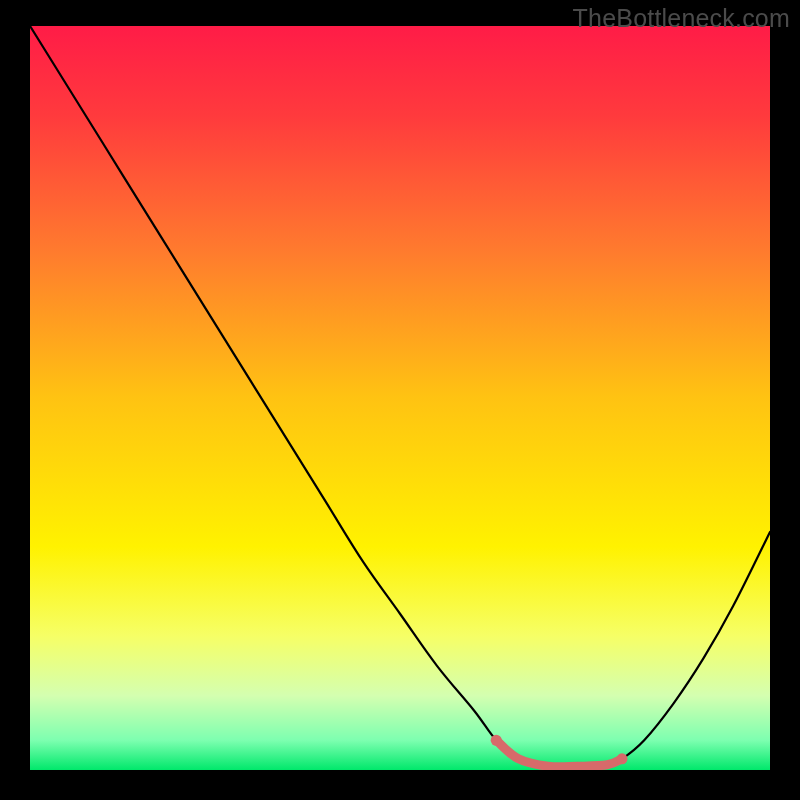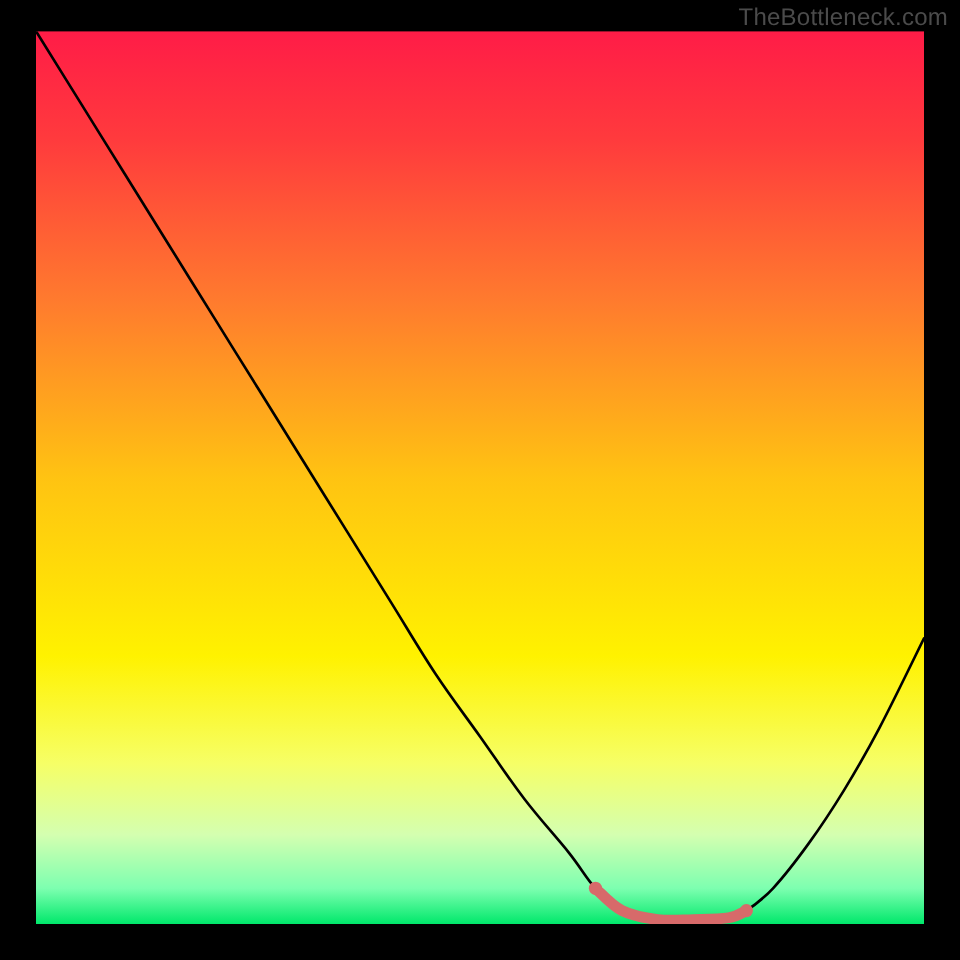--- a/index.html
+++ b/index.html
@@ -15,21 +15,21 @@
     position: relative;
     width: 800px;
     height: 800px;
     background: #000;
   }
   .watermark {
     position: absolute;
     top: 4px;
     right: 10px;
     color: #4b4b4b;
-    font-size: 20px;
+    font-size: 25px;
     font-weight: 500;
     letter-spacing: 0.2px;
     z-index: 5;
   }
   .plot {
     position: absolute;
     left: 30px;
     top: 26px;
     width: 740px;
     height: 744px;

